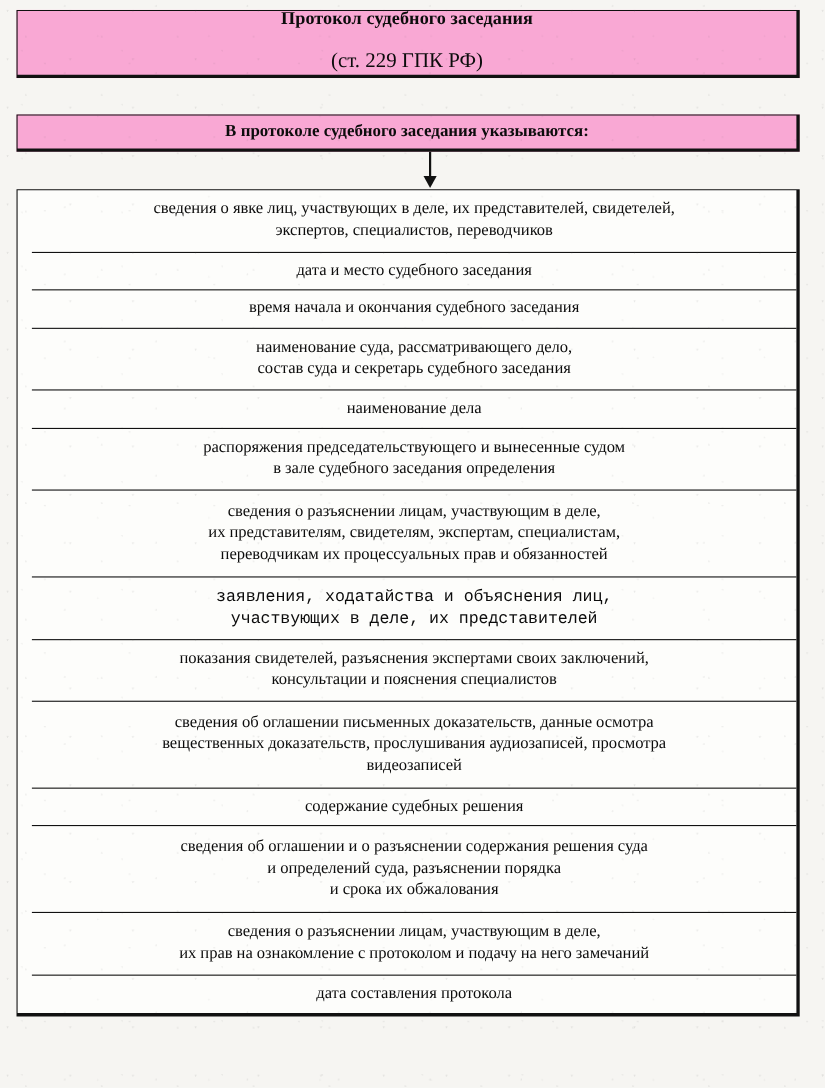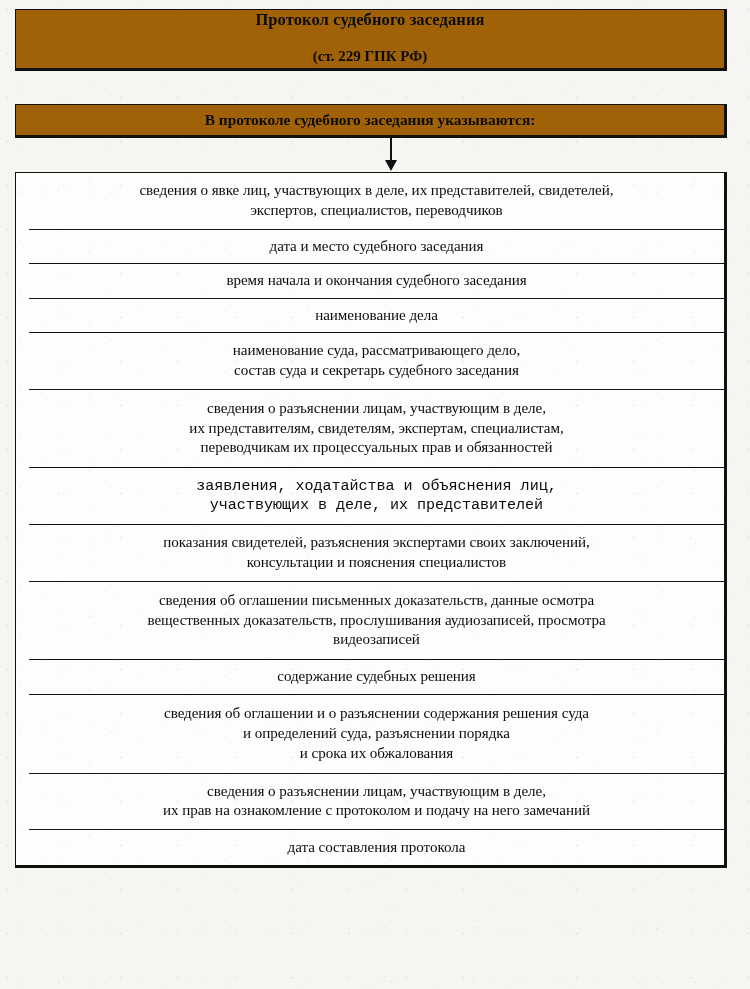--- a/index.html
+++ b/index.html
@@ -37,21 +37,21 @@
 
   .sheet {
     position: absolute;
     inset: 0;
     z-index: 10;
   }
 
   
   .box {
     position: absolute;
-    background: #a16207;
+    background: #f9a8d4;
     border: 1.6px solid #111;
     border-right-width: 3.4px;
     border-bottom-width: 3.6px;
     box-sizing: border-box;
     display: flex;
     flex-direction: column;
     align-items: center;
     justify-content: center;
     text-align: center;
   }
@@ -64,22 +64,22 @@
     height: 62px;
     padding: 4px 10px 6px;
   }
   .title-main {
     font-size: 16.5px;
     font-weight: bold;
     line-height: 1.12;
     letter-spacing: .1px;
   }
   .title-sub {
-    font-size: 15px;
-    font-weight: bold;
+    font-size: 19px;
+    font-weight: normal;
     line-height: 1.2;
     margin-top: 18px;
   }
 
   
   #lead-box {
     left: 15px;
     top: 104px;
     width: 712px;
     height: 34px;
@@ -175,26 +175,30 @@
       <div class="item-row" style="height: 56.62px;">
         <div class="item-text">сведения о явке лиц, участвующих в деле, их представителей, свидетелей,
 экспертов, специалистов, переводчиков</div>
       </div>
       <div class="item-row" style="height: 34.49px; justify-content: flex-end;">
         <div class="item-text">дата и место судебного заседания</div>
       </div>
       <div class="item-row" style="height: 34.49px;">
         <div class="item-text">время начала и окончания судебного заседания</div>
       </div>
-      <div class="item-row" style="height: 34.49px;">
-        <div class="item-text">наименование дела</div>
-      </div>
       <div class="item-row" style="height: 56.62px;">
         <div class="item-text">наименование суда, рассматривающего дело,
 состав суда  и секретарь судебного заседания</div>
+      </div>
+      <div class="item-row" style="height: 34.49px;">
+        <div class="item-text">наименование дела</div>
+      </div>
+      <div class="item-row" style="height: 56.62px;">
+        <div class="item-text">распоряжения председательствующего и вынесенные судом
+в зале судебного заседания определения</div>
       </div>
       <div class="item-row" style="height: 78.75px;">
         <div class="item-text">сведения о разъяснении лицам, участвующим в деле,
 их представителям, свидетелям, экспертам, специалистам,
 переводчикам их процессуальных прав и обязанностей</div>
       </div>
       <div class="item-row" style="height: 56.62px; font-family: Liberation Mono, monospace;">
         <div class="item-text">заявления, ходатайства и объяснения лиц,
 участвующих в деле, их представителей</div>
       </div>

